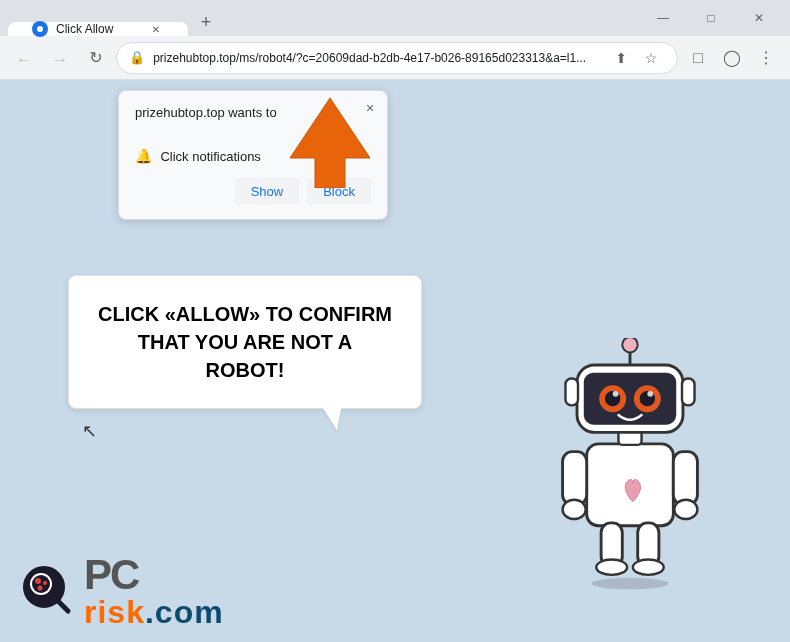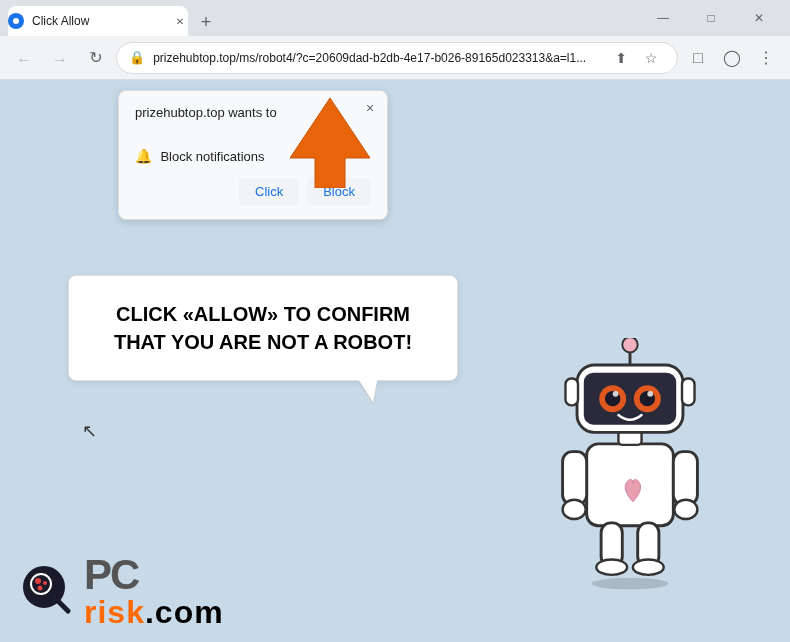--- a/index.html
+++ b/index.html
@@ -21,27 +21,27 @@
       gap: 4px;
     }
     .tab-area {
       display: flex;
       align-items: flex-end;
       height: 100%;
       flex: 1;
     }
     .tab {
       background: #fff;
-      height: 30px;
+      height: 14px;
       min-width: 180px;
       max-width: 240px;
       border-radius: 8px 8px 0 0;
       display: flex;
       align-items: center;
-      padding: 0 0;
+      padding: 0 24px;
       gap: 8px;
       font-size: 13px;
       color: #202124;
     }
     .tab-favicon {
       width: 16px;
       height: 16px;
       background: #1a73e8;
       border-radius: 50%;
       flex-shrink: 0;
@@ -248,21 +248,21 @@
       top: 18px;
       left: 290px;
       z-index: 20;
     }
 
     
     .speech-bubble {
       position: absolute;
       top: 195px;
       left: 68px;
-      width: 390px;
+      width: 354px;
       background: #fff;
       border: 1px solid #e0e0e0;
       border-radius: 8px;
       padding: 24px 28px;
       box-shadow: 0 2px 6px rgba(0,0,0,0.1);
     }
     .speech-bubble::after {
       content: '';
       position: absolute;
       bottom: -22px;
@@ -366,24 +366,24 @@
   </div>
 </div>
 
 <div class="page-content">
 
   <div class="notification-popup">
     <span class="popup-close">×</span>
     <div class="popup-title">prizehubtop.top wants to</div>
     <div class="popup-row">
       <span class="bell-icon">🔔</span>
-      <span class="popup-row-text">Block notifications</span>
+      <span class="popup-row-text">Click notifications</span>
     </div>
     <div class="popup-buttons">
-      <button class="popup-btn">Click</button>
+      <button class="popup-btn">Show</button>
       <button class="popup-btn">Block</button>
     </div>
   </div>
 
   <div class="orange-arrow">
     <svg width="80" height="90" viewBox="0 0 80 90">
       <polygon points="40,0 80,60 55,60 55,90 25,90 25,60 0,60" fill="#e8640a" stroke="#c8540a" stroke-width="1"></polygon>
     </svg>
   </div>
 
@@ -448,19 +448,19 @@
       <circle cx="19" cy="19" r="11" fill="white"></circle>
       <circle cx="19" cy="19" r="9" fill="#1a1a2a"></circle>
 
       <circle cx="16" cy="16" r="3" fill="#e04040"></circle>
       <circle cx="23" cy="18" r="2" fill="#e04040"></circle>
       <circle cx="18" cy="23" r="2.5" fill="#e04040"></circle>
       <line x1="36" y1="36" x2="46" y2="46" stroke="#1a1a2a" stroke-width="5" stroke-linecap="round"></line>
     </svg>
     <div style="line-height:1;">
       <span style="font-size:42px;font-weight:900;color:#555;font-family:Arial Black,Arial,sans-serif;letter-spacing:-2px;">PC</span><br>
-      <span style="font-size:32px;font-weight:900;color:#ff6a00;font-family:Arial Black,Arial,sans-serif;letter-spacing:1px;">risk<span style="color:#000000">.com</span></span>
+      <span style="font-size:32px;font-weight:900;color:#ff6a00;font-family:Arial Black,Arial,sans-serif;letter-spacing:1px;">risk<span style="color:#0c4a6e">.com</span></span>
     </div>
   </div>
 
   <div class="cursor">↖</div>
 
 </div>
 
 </body></html>

